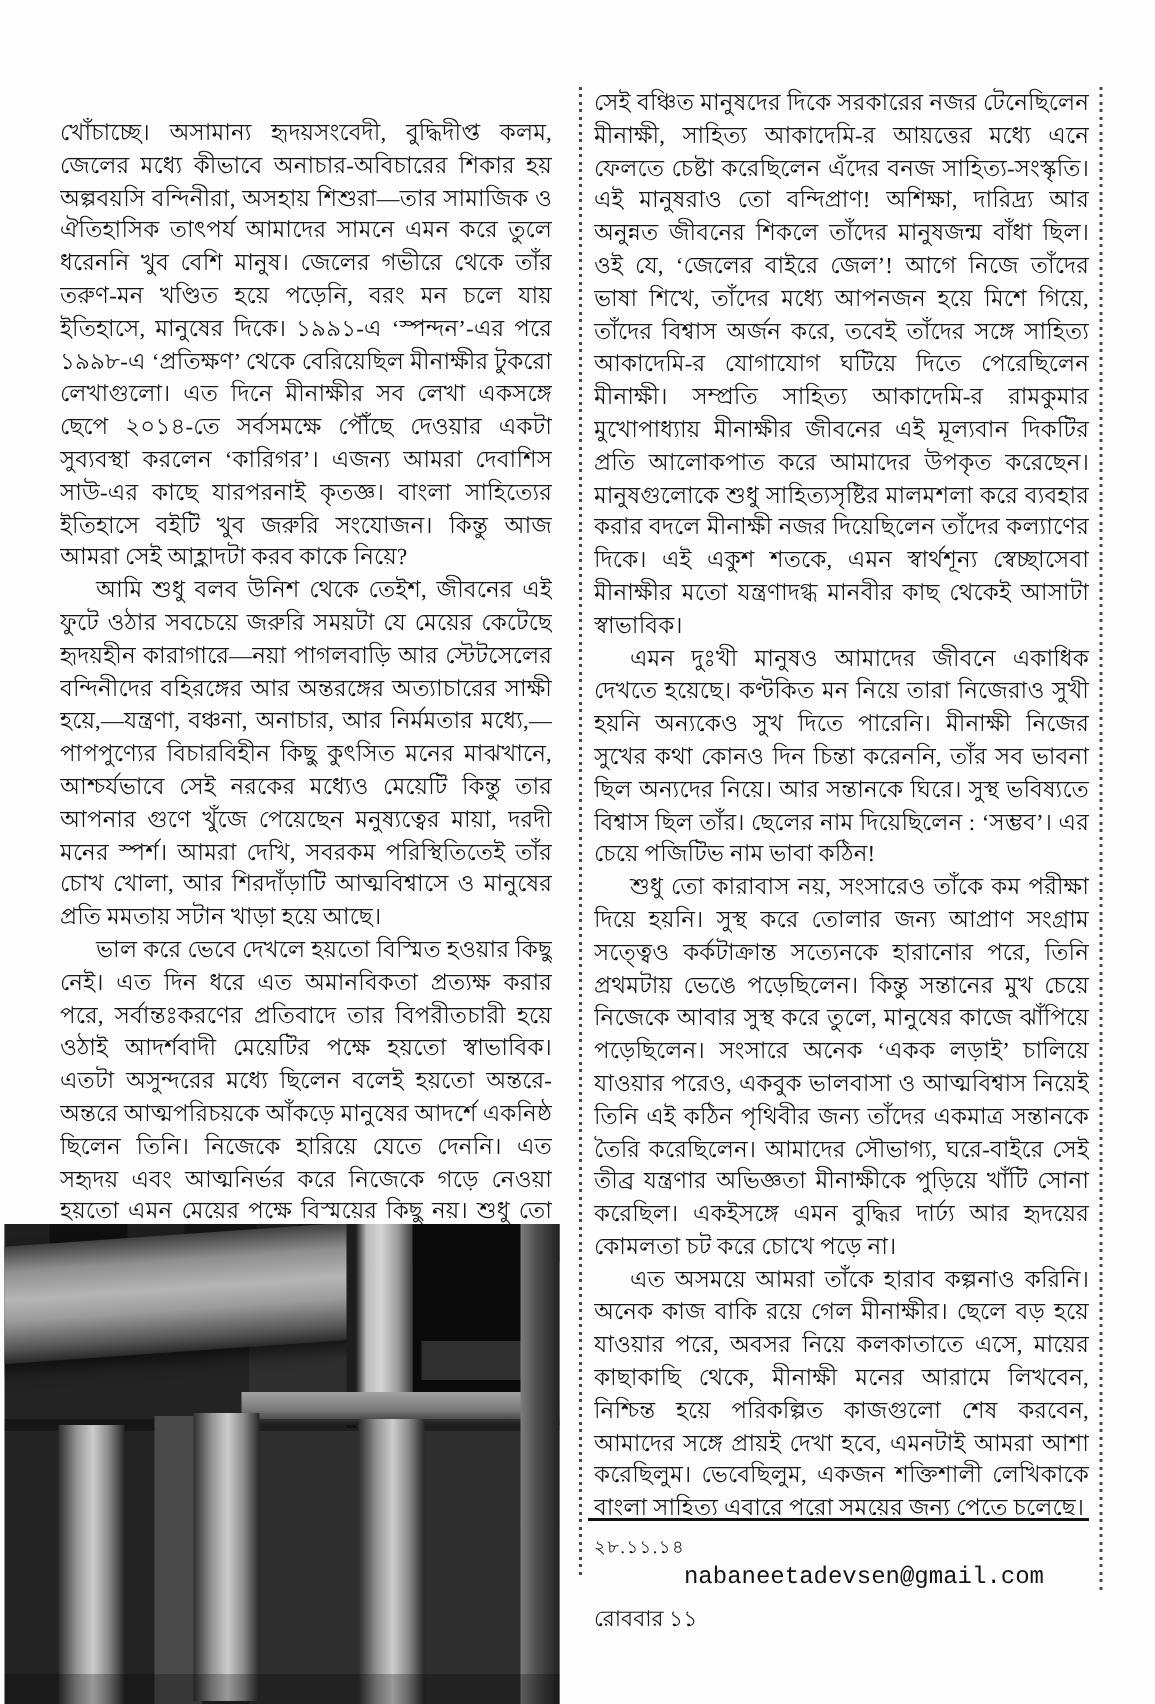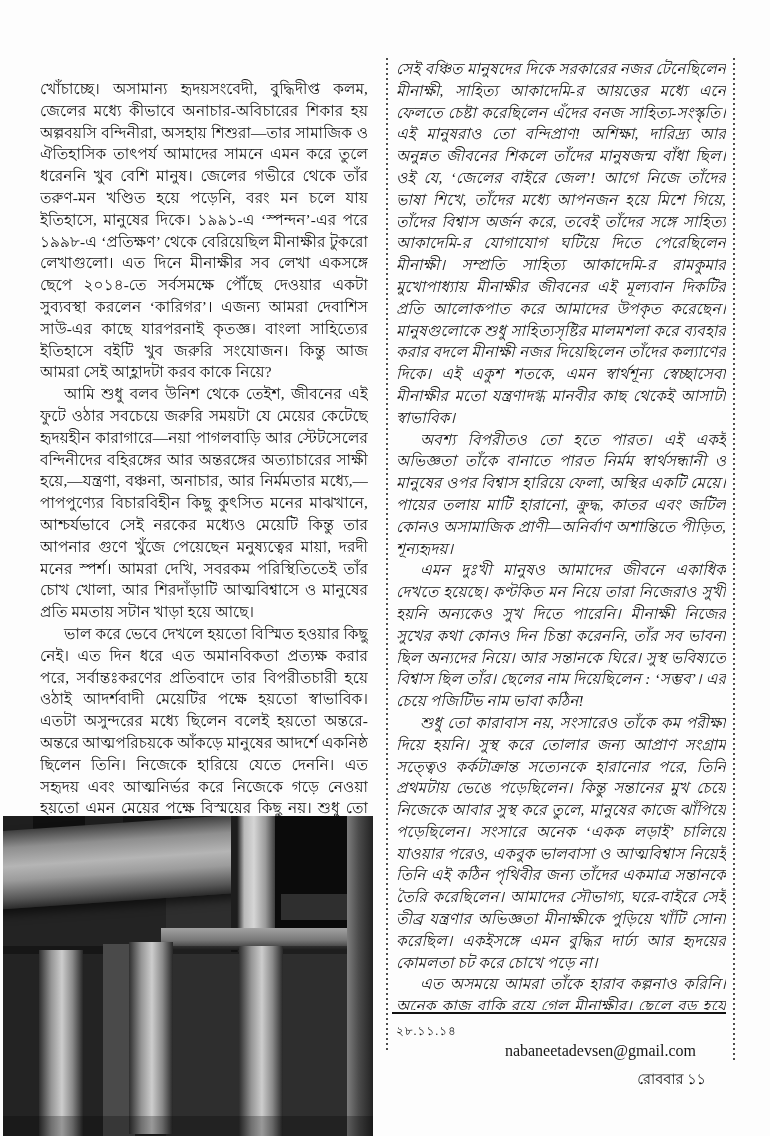--- a/index.html
+++ b/index.html
@@ -7,33 +7,33 @@
     width:770px;height:1136px;position:relative;background:#fdfdfd;
     font-family:"Liberation Serif","DejaVu Serif",serif;color:#141414;
     overflow:hidden;
   }
   .page{position:absolute;inset:0;}
   
   .column{position:absolute;top:58px;text-align:justify;overflow:hidden;}
   .column .para{margin:0;font-size:15.3px;line-height:21.8px;letter-spacing:.1px;}
   .column .para.indent{text-indent:24px;}
   #col-left{left:40px;width:328px;height:756px;margin-top:20px;}
-  #col-right{left:396px;width:330px;height:952px;font-style:italic;}
+  #col-right{left:396px;width:330px;height:952px;}
   
   .vdots{position:absolute;width:2px;top:58px;
     background:repeating-linear-gradient(to bottom,#4c4c4c 0 2px,transparent 2px 5px);}
   #divider-center{left:386px;height:994px;}
   #divider-right{left:733px;height:1004px;}
   
   .sig-rule{position:absolute;left:392px;top:1012px;width:334px;height:2px;background:#111;}
   .sig-date{position:absolute;left:396px;top:1022px;width:330px;text-align:left;
     font-size:12px;letter-spacing:1px;}
   .sig-email{position:absolute;left:396px;top:1042px;width:300px;text-align:right;
-    font-size:16px;font-family:Liberation Serif, serif;}
-  .page-footer{position:absolute;left:396px;top:1068px;width:310px;text-align:right;
+    font-size:16px;font-family:Liberation Mono, monospace;}
+  .page-footer{position:absolute;left:396px;top:1068px;width:310px;
     font-size:14.5px;}
   
   .photo{position:absolute;left:3px;top:816px;width:370px;height:320px;
     background:linear-gradient(to right,#232323 0 44%,#2e2e2e 44% 94%,#1c1c1c 94%);
     overflow:hidden;}
   .photo *{position:absolute;}
   .ph-topband{left:0;top:0;width:100%;height:26px;background:#1f1f1f;}
   .ph-stub-dark1{left:30px;top:0;width:52px;height:15px;background:#101010;border-radius:0 0 4px 4px;}
   .ph-stub-light{left:124px;top:0;width:40px;height:24px;
     background:linear-gradient(to right,#3c3c3c,#a8a8a8 40%,#c2c2c2 60%,#6e6e6e);}
@@ -66,21 +66,20 @@
 <div class="page">
 
   <div class="column" id="col-left">
       <p class="para">খোঁচাচ্ছে। অসামান্য হৃদয়সংবেদী, বুদ্ধিদীপ্ত কলম, জেলের মধ্যে কীভাবে অনাচার-অবিচারের শিকার হয় অল্পবয়সি বন্দিনীরা, অসহায় শিশুরা—তার সামাজিক ও ঐতিহাসিক তাৎপর্য আমাদের সামনে এমন করে তুলে ধরেননি খুব বেশি মানুষ। জেলের গভীরে থেকে তাঁর তরুণ-মন খণ্ডিত হয়ে পড়েনি, বরং মন চলে যায় ইতিহাসে, মানুষের দিকে। ১৯৯১-এ ‘স্পন্দন’-এর পরে ১৯৯৮-এ ‘প্রতিক্ষণ’ থেকে বেরিয়েছিল মীনাক্ষীর টুকরো লেখাগুলো। এত দিনে মীনাক্ষীর সব লেখা একসঙ্গে ছেপে ২০১৪-তে সর্বসমক্ষে পৌঁছে দেওয়ার একটা সুব্যবস্থা করলেন ‘কারিগর’। এজন্য আমরা দেবাশিস সাউ-এর কাছে যারপরনাই কৃতজ্ঞ। বাংলা সাহিত্যের ইতিহাসে বইটি খুব জরুরি সংযোজন। কিন্তু আজ আমরা সেই আহ্লাদটা করব কাকে নিয়ে?</p>
       <p class="para indent">আমি শুধু বলব উনিশ থেকে তেইশ, জীবনের এই ফুটে ওঠার সবচেয়ে জরুরি সময়টা যে মেয়ের কেটেছে হৃদয়হীন কারাগারে—নয়া পাগলবাড়ি আর স্টেটসেলের বন্দিনীদের বহিরঙ্গের আর অন্তরঙ্গের অত্যাচারের সাক্ষী হয়ে,—যন্ত্রণা, বঞ্চনা, অনাচার, আর নির্মমতার মধ্যে,—পাপপুণ্যের বিচারবিহীন কিছু কুৎসিত মনের মাঝখানে, আশ্চর্যভাবে সেই নরকের মধ্যেও মেয়েটি কিন্তু তার আপনার গুণে খুঁজে পেয়েছেন মনুষ্যত্বের মায়া, দরদী মনের স্পর্শ। আমরা দেখি, সবরকম পরিস্থিতিতেই তাঁর চোখ খোলা, আর শিরদাঁড়াটি আত্মবিশ্বাসে ও মানুষের প্রতি মমতায় সটান খাড়া হয়ে আছে।</p>
       <p class="para indent">ভাল করে ভেবে দেখলে হয়তো বিস্মিত হওয়ার কিছু নেই। এত দিন ধরে এত অমানবিকতা প্রত্যক্ষ করার পরে, সর্বান্তঃকরণের প্রতিবাদে তার বিপরীতচারী হয়ে ওঠাই আদর্শবাদী মেয়েটির পক্ষে হয়তো স্বাভাবিক। এতটা অসুন্দরের মধ্যে ছিলেন বলেই হয়তো অন্তরে-অন্তরে আত্মপরিচয়কে আঁকড়ে মানুষের আদর্শে একনিষ্ঠ ছিলেন তিনি। নিজেকে হারিয়ে যেতে দেননি। এত সহৃদয় এবং আত্মনির্ভর করে নিজেকে গড়ে নেওয়া হয়তো এমন মেয়ের পক্ষে বিস্ময়ের কিছু নয়। শুধু তো নিজেকে নিয়েই ছিলেন না মীনাক্ষী, নিজের বাইরে অনেক দূর অবধি ছড়িয়ে দিয়েছিলেন নিজেকে।</p>
     </div>
 
   <div class="column" id="col-right">
       <p class="para">সেই বঞ্চিত মানুষদের দিকে সরকারের নজর টেনেছিলেন মীনাক্ষী, সাহিত্য আকাদেমি-র আয়ত্তের মধ্যে এনে ফেলতে চেষ্টা করেছিলেন এঁদের বনজ সাহিত্য-সংস্কৃতি। এই মানুষরাও তো বন্দিপ্রাণ! অশিক্ষা, দারিদ্র্য আর অনুন্নত জীবনের শিকলে তাঁদের মানুষজন্ম বাঁধা ছিল। ওই যে, ‘জেলের বাইরে জেল’! আগে নিজে তাঁদের ভাষা শিখে, তাঁদের মধ্যে আপনজন হয়ে মিশে গিয়ে, তাঁদের বিশ্বাস অর্জন করে, তবেই তাঁদের সঙ্গে সাহিত্য আকাদেমি-র যোগাযোগ ঘটিয়ে দিতে পেরেছিলেন মীনাক্ষী। সম্প্রতি সাহিত্য আকাদেমি-র রামকুমার মুখোপাধ্যায় মীনাক্ষীর জীবনের এই মূল্যবান দিকটির প্রতি আলোকপাত করে আমাদের উপকৃত করেছেন। মানুষগুলোকে শুধু সাহিত্যসৃষ্টির মালমশলা করে ব্যবহার করার বদলে মীনাক্ষী নজর দিয়েছিলেন তাঁদের কল্যাণের দিকে। এই একুশ শতকে, এমন স্বার্থশূন্য স্বেচ্ছাসেবা মীনাক্ষীর মতো যন্ত্রণাদগ্ধ মানবীর কাছ থেকেই আসাটা স্বাভাবিক।</p>
-      <p class="para indent">অবশ্য বিপরীতও তো হতে পারত। এই একই অভিজ্ঞতা তাঁকে বানাতে পারত নির্মম স্বার্থসন্ধানী ও মানুষের ওপর বিশ্বাস হারিয়ে ফেলা, অস্থির একটি মেয়ে। পায়ের তলায় মাটি হারানো, ক্রুদ্ধ, কাতর এবং জটিল কোনও অসামাজিক প্রাণী—অনির্বাণ অশান্তিতে পীড়িত, শূন্যহৃদয়।</p>
       <p class="para indent">এমন দুঃখী মানুষও আমাদের জীবনে একাধিক দেখতে হয়েছে। কণ্টকিত মন নিয়ে তারা নিজেরাও সুখী হয়নি অন্যকেও সুখ দিতে পারেনি। মীনাক্ষী নিজের সুখের কথা কোনও দিন চিন্তা করেননি, তাঁর সব ভাবনা ছিল অন্যদের নিয়ে। আর সন্তানকে ঘিরে। সুস্থ ভবিষ্যতে বিশ্বাস ছিল তাঁর। ছেলের নাম দিয়েছিলেন : ‘সম্ভব’। এর চেয়ে পজিটিভ নাম ভাবা কঠিন!</p>
       <p class="para indent">শুধু তো কারাবাস নয়, সংসারেও তাঁকে কম পরীক্ষা দিয়ে হয়নি। সুস্থ করে তোলার জন্য আপ্রাণ সংগ্রাম সত্ত্বেও কর্কটাক্রান্ত সত্যেনকে হারানোর পরে, তিনি প্রথমটায় ভেঙে পড়েছিলেন। কিন্তু সন্তানের মুখ চেয়ে নিজেকে আবার সুস্থ করে তুলে, মানুষের কাজে ঝাঁপিয়ে পড়েছিলেন। সংসারে অনেক ‘একক লড়াই’ চালিয়ে যাওয়ার পরেও, একবুক ভালবাসা ও আত্মবিশ্বাস নিয়েই তিনি এই কঠিন পৃথিবীর জন্য তাঁদের একমাত্র সন্তানকে তৈরি করেছিলেন। আমাদের সৌভাগ্য, ঘরে-বাইরে সেই তীব্র যন্ত্রণার অভিজ্ঞতা মীনাক্ষীকে পুড়িয়ে খাঁটি সোনা করেছিল। একইসঙ্গে এমন বুদ্ধির দার্ঢ্য আর হৃদয়ের কোমলতা চট করে চোখে পড়ে না।</p>
       <p class="para indent">এত অসময়ে আমরা তাঁকে হারাব কল্পনাও করিনি। অনেক কাজ বাকি রয়ে গেল মীনাক্ষীর। ছেলে বড় হয়ে যাওয়ার পরে, অবসর নিয়ে কলকাতাতে এসে, মায়ের কাছাকাছি থেকে, মীনাক্ষী মনের আরামে লিখবেন, নিশ্চিন্ত হয়ে পরিকল্পিত কাজগুলো শেষ করবেন, আমাদের সঙ্গে প্রায়ই দেখা হবে, এমনটাই আমরা আশা করেছিলুম। ভেবেছিলুম, একজন শক্তিশালী লেখিকাকে বাংলা সাহিত্য এবারে পুরো সময়ের জন্য পেতে চলেছে।</p>
     </div>
 
   <div class="vdots" id="divider-center"></div>
   <div class="vdots" id="divider-right"></div>
 
   <div class="sig-rule"></div>
   <div class="sig-date">২৮.১১.১৪</div>

